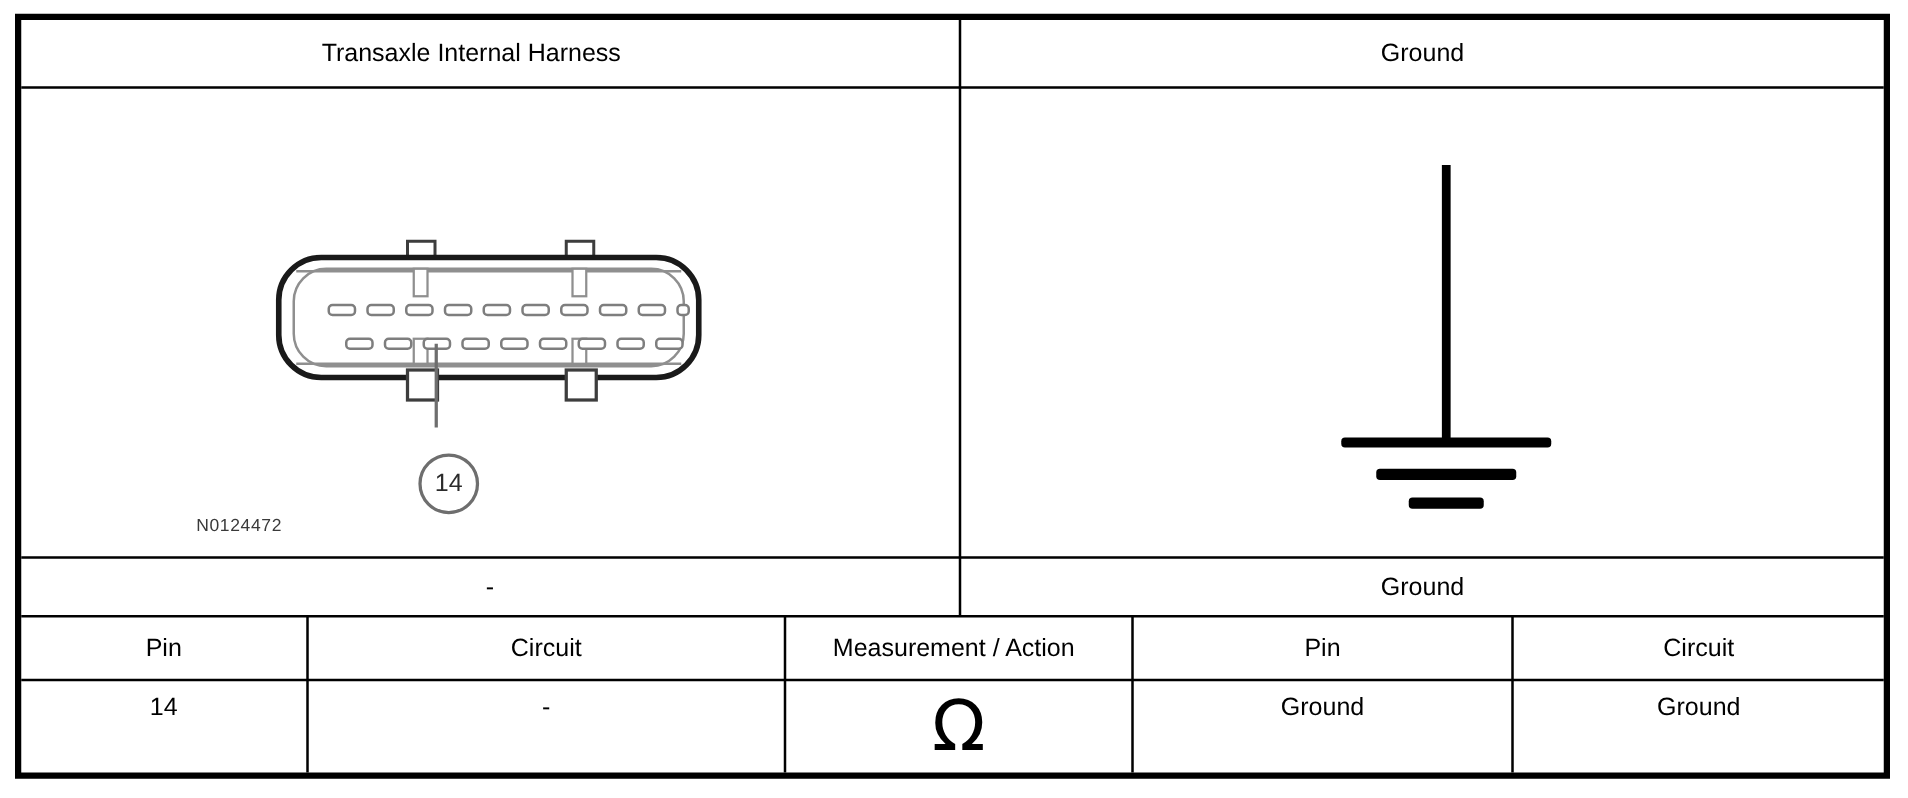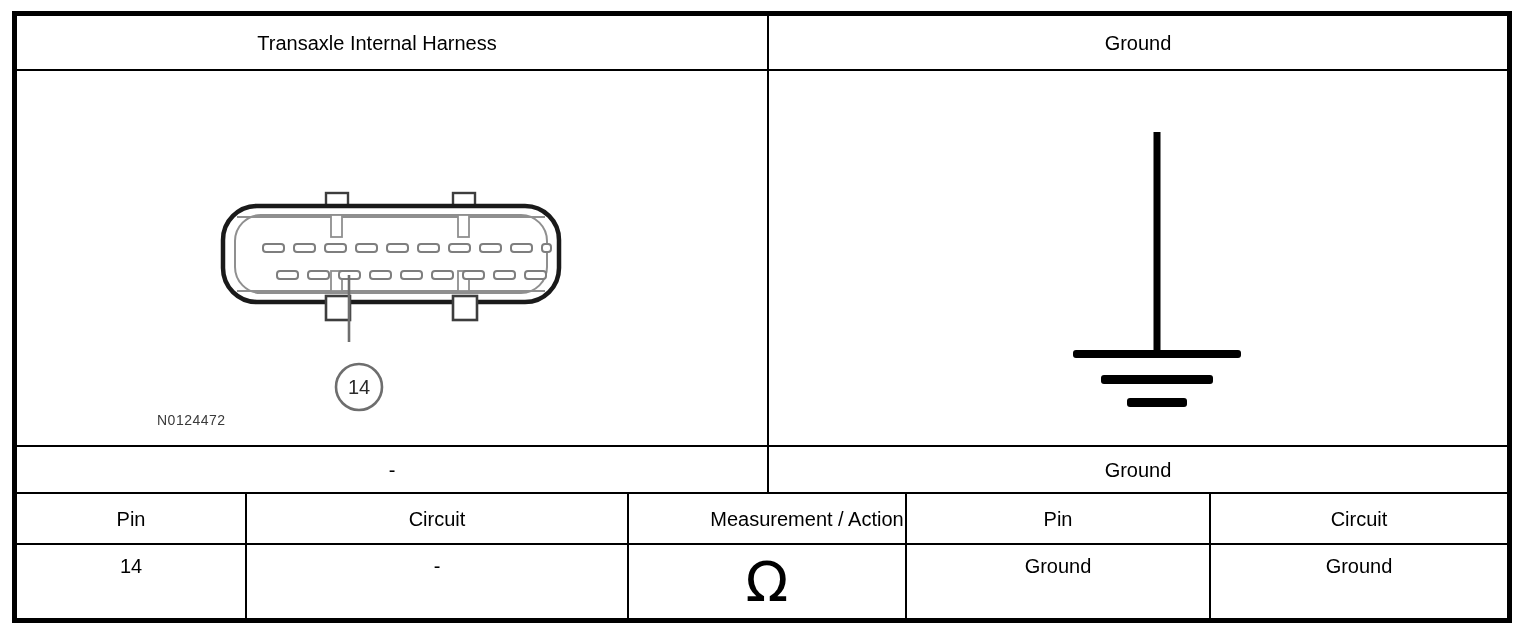--- a/index.html
+++ b/index.html
@@ -199,21 +199,21 @@
 
         <rect x="70" y="272" width="60" height="9" rx="3" fill="#000000"></rect>
       </svg>
     </div>
 
     <div class="cell-text" style="left:0px; top:431px; width:750px; height:45px;">-</div>
     <div class="cell-text" style="left:752px; top:431px; width:738px; height:45px;">Ground</div>
 
     <div class="cell-text" style="left:0px; top:478px; width:228px; height:49px;">Pin</div>
     <div class="cell-text" style="left:230px; top:478px; width:380px; height:49px;">Circuit</div>
-    <div class="cell-text" style="left:624px; top:478px; width:332px; height:49px;">Measurement / Action</div>
+    <div class="cell-text" style="left:580px; top:478px; width:332px; height:49px;">Measurement / Action</div>
     <div class="cell-text" style="left:890px; top:478px; width:302px; height:49px;">Pin</div>
     <div class="cell-text" style="left:1194px; top:478px; width:296px; height:49px;">Circuit</div>
 
     <div class="cell-text top" style="left:0px; top:529px; width:228px; height:73px;">14</div>
     <div class="cell-text top" style="left:230px; top:529px; width:380px; height:73px;">-</div>
     <div class="cell-text omega" style="left:612px; top:529px; width:276px; height:73px;
                 display:flex; align-items:center; justify-content:center;">Ω</div>
     <div class="cell-text top" style="left:890px; top:529px; width:302px; height:73px;">Ground</div>
     <div class="cell-text top" style="left:1194px; top:529px; width:296px; height:73px;">Ground</div>
 

